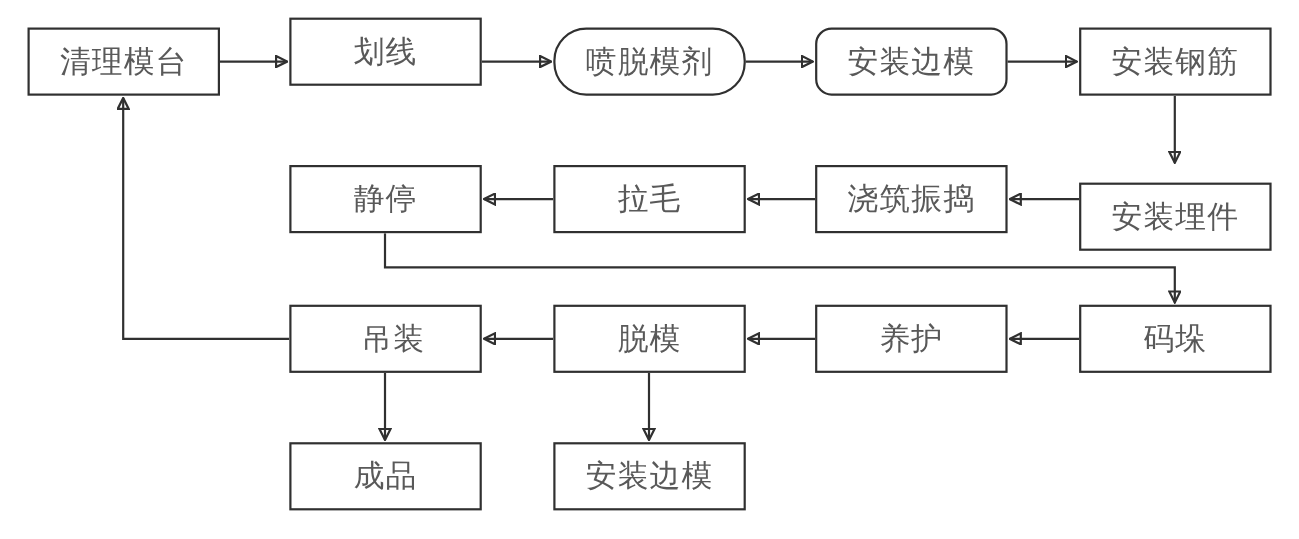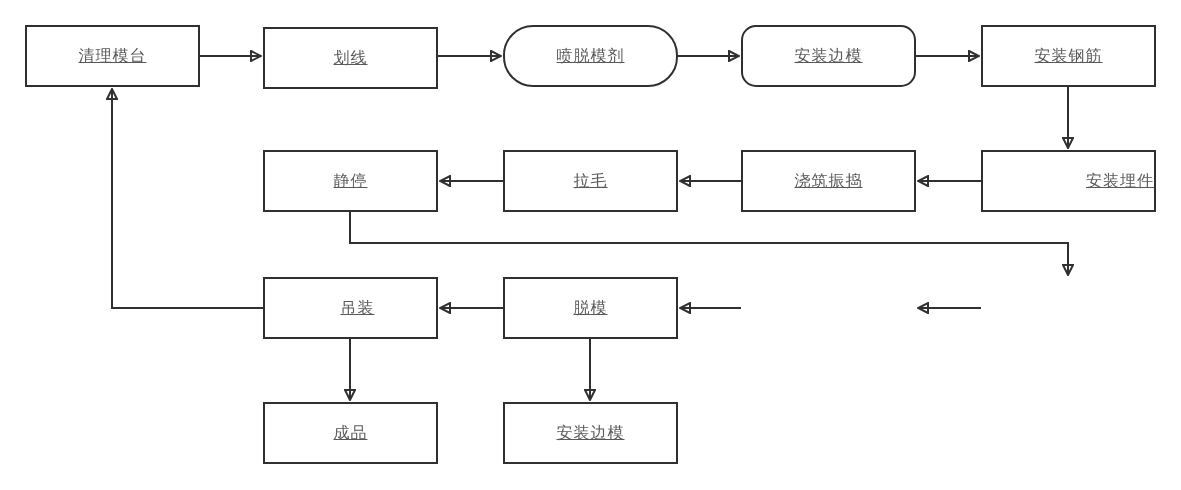--- a/index.html
+++ b/index.html
@@ -41,24 +41,23 @@
     height: 62px;
     box-sizing: border-box;
     border: 2px solid var(--border);
     background: var(--background);
     display: flex;
     align-items: center;
     justify-content: center;
   }
   .node-label {
     color: var(--text);
-    font-size: 16px;
+    font-size: 28px;
     letter-spacing: 1px;
     white-space: nowrap;
-    text-decoration: underline;
   }
 </style>
 </head>
 <body>
 
 <div class="canvas">
 
   <svg class="connector-layer" width="1181" height="490" viewBox="0 0 1181 490" xmlns="http://www.w3.org/2000/svg">
     <defs>
       <marker id="arrow" viewBox="0 0 12 12" refX="11" refY="6" markerWidth="12" markerHeight="12" markerUnits="userSpaceOnUse" orient="auto-start-reverse">
@@ -78,21 +77,21 @@
     <path d="M741,308 H680" marker-end="url(#arrow)"></path>
     <path d="M503,308 H440" marker-end="url(#arrow)"></path>
     <path d="M263,308 H112 V89" marker-end="url(#arrow)"></path>
     <path d="M350,339 V400" marker-end="url(#arrow)"></path>
     <path d="M590,339 V400" marker-end="url(#arrow)"></path>
   </svg>
 
   <div class="node" style="left:25px;  top:25px;">
       <span class="node-label">清理模台</span>
     </div>
-  <div class="node" style="left:263px; top:27px;">
+  <div class="node" style="left:263px; top:16px;">
       <span class="node-label">划线</span>
     </div>
   <div class="node" style="left:503px; top:25px;border-radius:30px;">
       <span class="node-label">喷脱模剂</span>
     </div>
   <div class="node" style="left:741px; top:25px;border-radius:15px;">
       <span class="node-label">安装边模</span>
     </div>
   <div class="node" style="left:263px; top:150px;">
       <span class="node-label">静停</span>
@@ -100,29 +99,35 @@
 
   <div class="node" style="left:981px; top:25px;">
       <span class="node-label">安装钢筋</span>
     </div>
   <div class="node" style="left:503px; top:150px;">
       <span class="node-label">拉毛</span>
     </div>
   <div class="node" style="left:741px; top:150px;">
       <span class="node-label">浇筑振捣</span>
     </div>
-  <div class="node" style="left:981px; top:150px;justify-content:flex-end;">
+  <div class="node" style="left:981px; top:166px;">
       <span class="node-label">安装埋件</span>
     </div>
 
   <div class="node" style="left:263px; top:277px;padding-left:14px;">
       <span class="node-label">吊装</span>
     </div>
   <div class="node" style="left:503px; top:277px;">
       <span class="node-label">脱模</span>
+    </div>
+  <div class="node" style="left:741px; top:277px;">
+      <span class="node-label">养护</span>
+    </div>
+  <div class="node" style="left:981px; top:277px;">
+      <span class="node-label">码垛</span>
     </div>
 
   <div class="node" style="left:263px; top:402px;">
       <span class="node-label">成品</span>
     </div>
   <div class="node" style="left:503px; top:402px;">
       <span class="node-label">安装边模</span>
     </div>
 
 </div>

